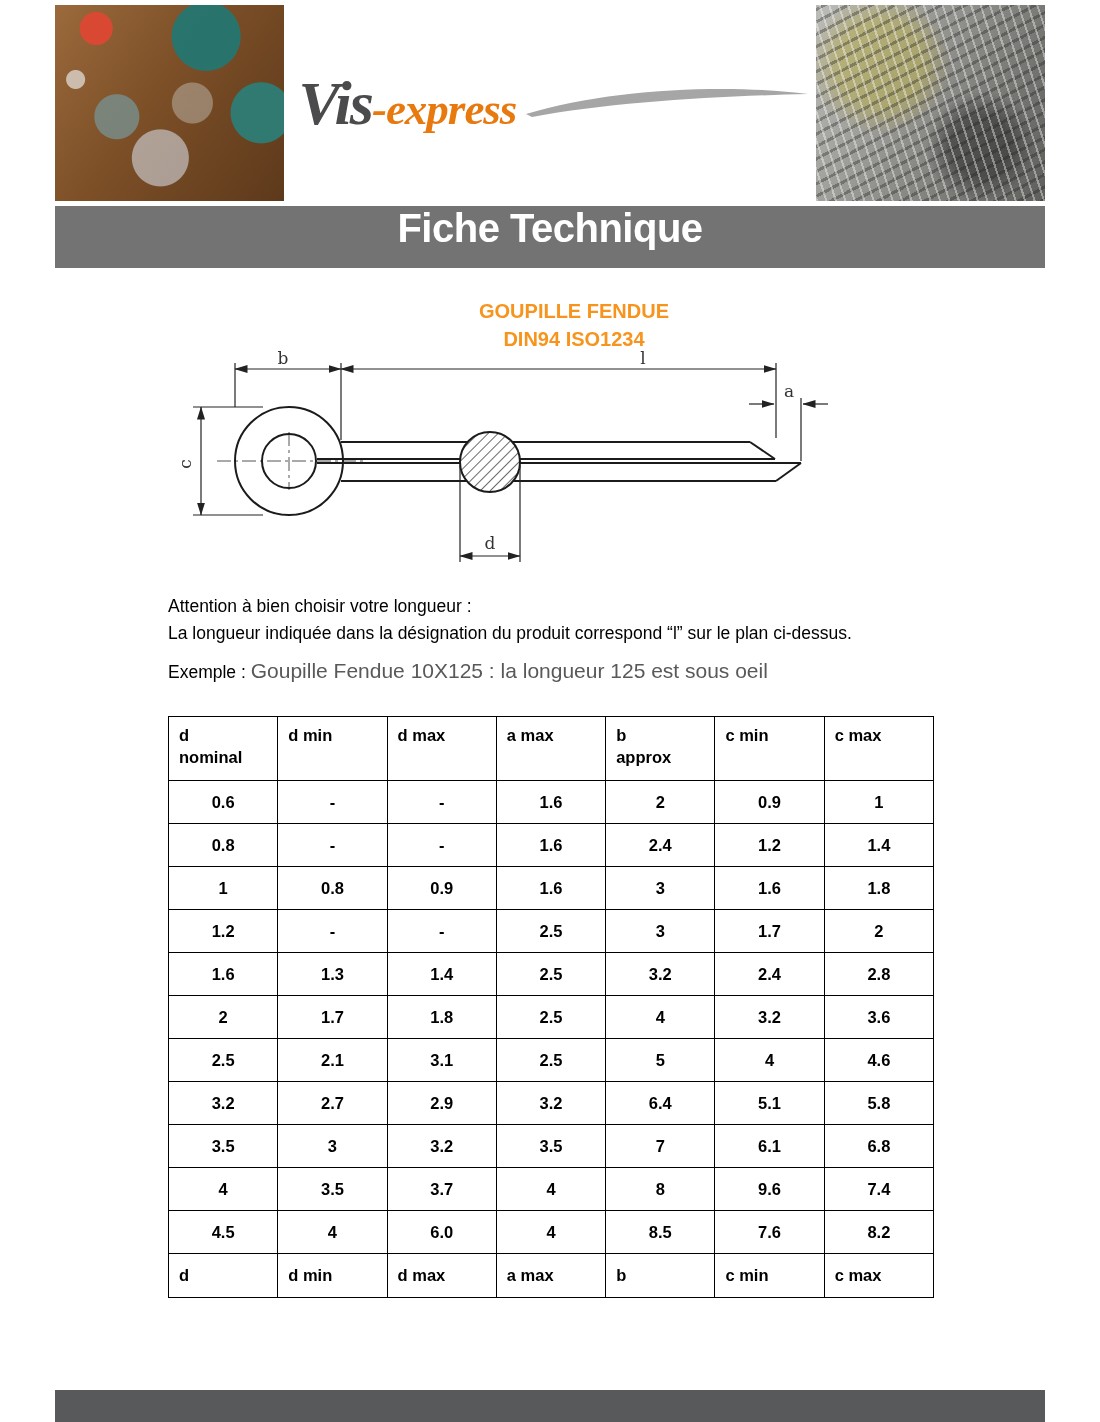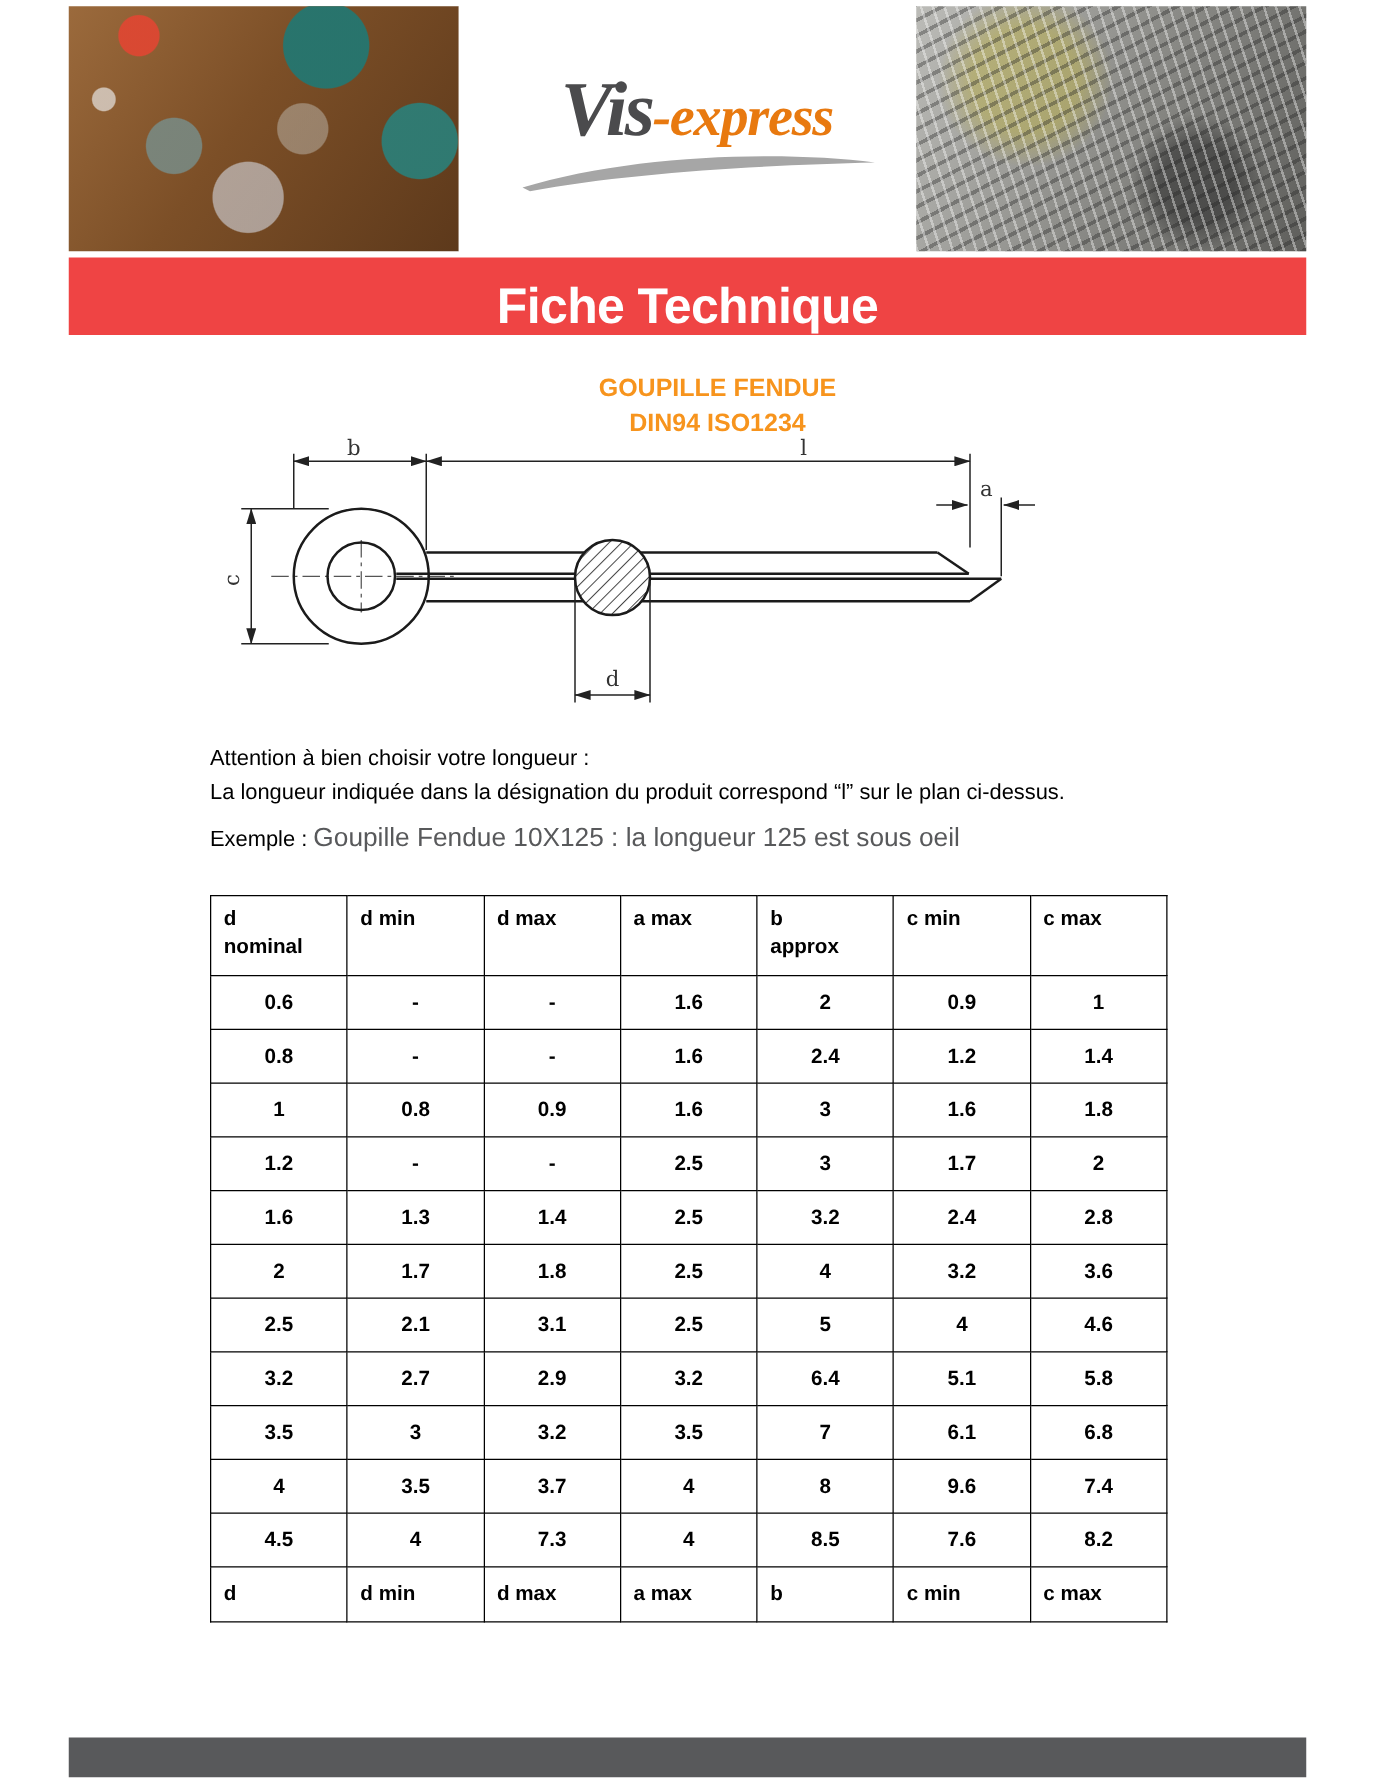--- a/index.html
+++ b/index.html
@@ -21,28 +21,28 @@
       linear-gradient(125deg, #9b6a3c 0%, #7c4f27 45%, #5d391b 100%);
   }
   .photo-right {
     background:
       repeating-linear-gradient(72deg, rgba(255,255,255,.38) 0 2px, rgba(0,0,0,0) 2px 9px),
       repeating-linear-gradient(-28deg, rgba(35,35,35,.35) 0 3px, rgba(0,0,0,0) 3px 11px),
       radial-gradient(circle at 28% 30%, rgba(186,176,82,.55) 0 42px, transparent 70px),
       radial-gradient(circle at 72% 72%, rgba(50,50,50,.6) 0 30px, transparent 55px),
       linear-gradient(115deg, #bcbcb8 0%, #8d8d89 50%, #5e5e5b 100%);
   }
-  .logo-area { flex:1; background:#fff; display:flex; flex-direction:column; align-items:center; justify-content:center;padding-left:15px; }
+  .logo-area { flex:1; background:#fff; display:flex; align-items:center; justify-content:center;padding-left:15px; }
   .logo-line { display:flex; align-items:baseline; white-space:nowrap; }
   .logo-vis { font-family:"Liberation Serif", serif; font-style:italic; font-weight:700; font-size:62px; color:#4b4b4d; letter-spacing:-2px; }
   .logo-express { font-family:"Liberation Serif", serif; font-style:italic; font-weight:700; font-size:45px; color:#e8790f; letter-spacing:-1px; }
   .logo-swoosh { margin-top:-4px; }
 
   
-  .banner { position:absolute; top:206px; left:55px; width:990px; height:62px; background:#ef4444; display:flex; align-items:flex-end; justify-content:center; }
+  .banner { position:absolute; top:206px; left:55px; width:990px; height:62px; background:#737373; display:flex; align-items:flex-start; justify-content:center; }
   .banner-title { color:#ffffff; font-size:40px; font-weight:700; letter-spacing:-0.5px; }
 
   
   .product-titles { position:absolute; top:297px; left:0; width:1100px; text-align:center; color:#f7941d; font-weight:700; font-size:20px; line-height:28px;margin-left:24px; }
 
   
   .drawing-wrap { position:absolute; top:350px; left:165px; width:720px; height:240px; }
   .dim-label { font-family:"DejaVu Serif", serif; font-size:17px; fill:#333; }
 
   
@@ -265,21 +265,21 @@
           <td>3.5</td>
           <td>3.7</td>
           <td>4</td>
           <td>8</td>
           <td>9.6</td>
           <td>7.4</td>
         </tr>
         <tr>
           <td>4.5</td>
           <td>4</td>
-          <td>7.3</td>
+          <td>6.0</td>
           <td>4</td>
           <td>8.5</td>
           <td>7.6</td>
           <td>8.2</td>
         </tr>
       </tbody>
     <tfoot>
       <tr>
           <td class="foot">d</td>
           <td class="foot">d min</td>

